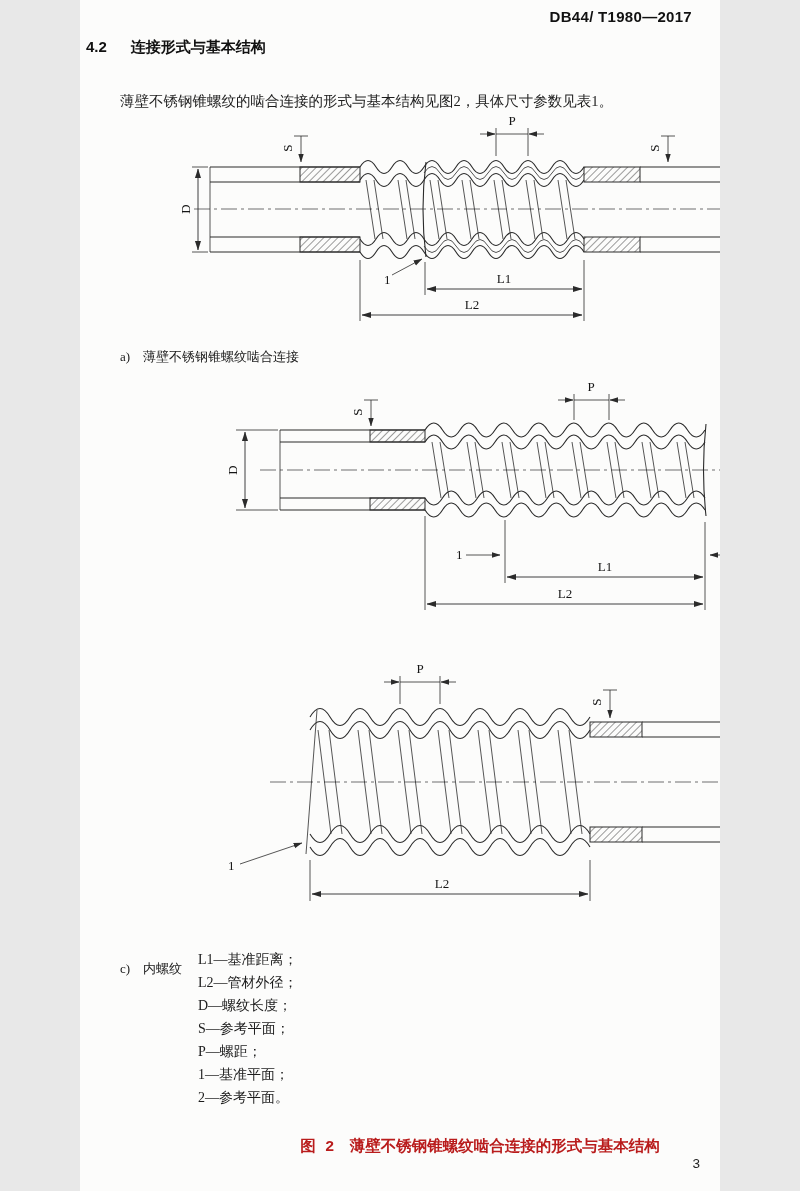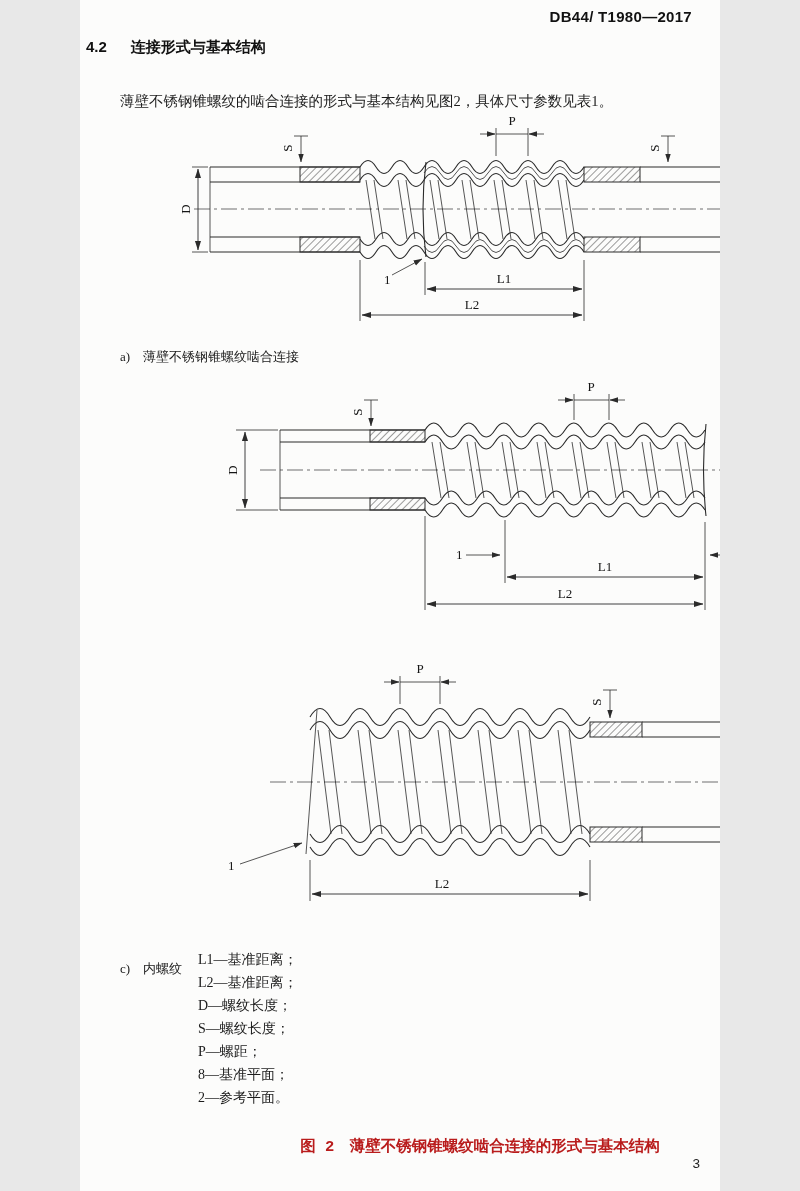--- a/index.html
+++ b/index.html
@@ -333,25 +333,25 @@
       <line class="thin" x1="380" y1="200" x2="380" y2="241"></line>
       <line class="dim" x1="102" y1="234" x2="378" y2="234"></line>
       <text class="dlabel" x="232" y="228" text-anchor="middle">L2</text>
     </g>
   </svg>
 
   <div class="subcap" style="top:960px">c)　内螺纹</div>
 
   <div class="legend">
     <div class="legend-line">L1—基准距离；</div>
-    <div class="legend-line">L2—基准距离；</div>
+    <div class="legend-line">L2—管材外径；</div>
     <div class="legend-line">D—螺纹长度；</div>
-    <div class="legend-line">S—螺纹长度；</div>
+    <div class="legend-line">S—参考平面；</div>
     <div class="legend-line">P—螺距；</div>
-    <div class="legend-line">8—基准平面；</div>
+    <div class="legend-line">1—基准平面；</div>
     <div class="legend-line">2—参考平面。</div>
   </div>
 
   <div class="figcap">图 2　薄壁不锈钢锥螺纹啮合连接的形式与基本结构</div>
 
   <div class="pagenum">3</div>
 
 </div>
 
 </body></html>

